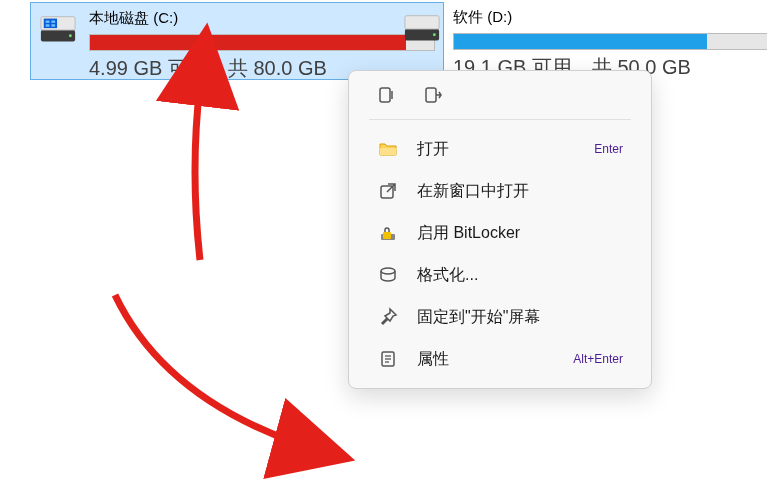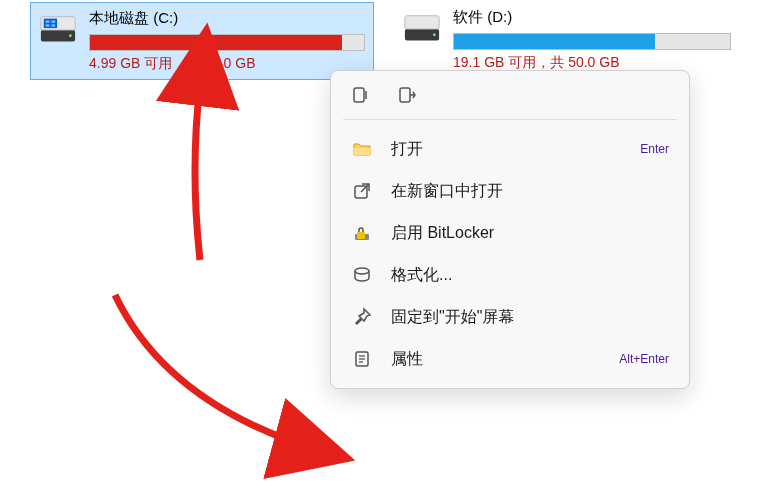--- a/index.html
+++ b/index.html
@@ -1,20 +1,20 @@
 <!DOCTYPE html>
 <html><head>
 <meta charset="utf-8">
 <style>
 * { box-sizing: border-box; margin: 0; padding: 0; font-family: 'Segoe UI', 'Microsoft YaHei', sans-serif; }
 body { width: 767px; height: 500px; background: #fff; position: relative; overflow: hidden; }
 
 .drive-card {
   position: absolute;
-  width: 344px;
+  width: 414px;
   height: 78px;
   display: flex;
   align-items: flex-start;
   padding: 6px 8px;
 }
 .drive-card.selected {
   background: #cde8ff;
   border: 1px solid #66aee8;
 }
 .drive-c { left: 30px; top: 2px; }
@@ -33,32 +33,32 @@
   width: 100%;
   height: 17px;
   background: #e6e6e6;
   border: 1px solid #bcbcbc;
   position: relative;
   margin-bottom: 4px;
 }
 .drive-bar-fill { height: 100%; }
 .fill-red { background: #d9221c; width: 92%; }
 .fill-blue { background: #1fa0e8; width: 73%; }
-.drive-status { font-size: 14px; color: #b91c1c; }
+.drive-status { font-size: 20px; color: #404040; }
 
 .context-menu {
   position: absolute;
-  left: 330px;
+  left: 348px;
   top: 70px;
-  width: 360px;
+  width: 304px;
   background: #f8f8f8;
   border: 1px solid #d0d0d0;
   border-radius: 8px;
   box-shadow: 0 8px 24px rgba(0,0,0,0.15);
-  padding: 8px 4px;
+  padding: 8px 12px;
 }
 .menu-top-row {
   display: flex;
   padding: 4px 14px 8px 14px;
   gap: 22px;
 }
 .menu-top-icon {
   width: 24px;
   height: 24px;
   display: flex;

